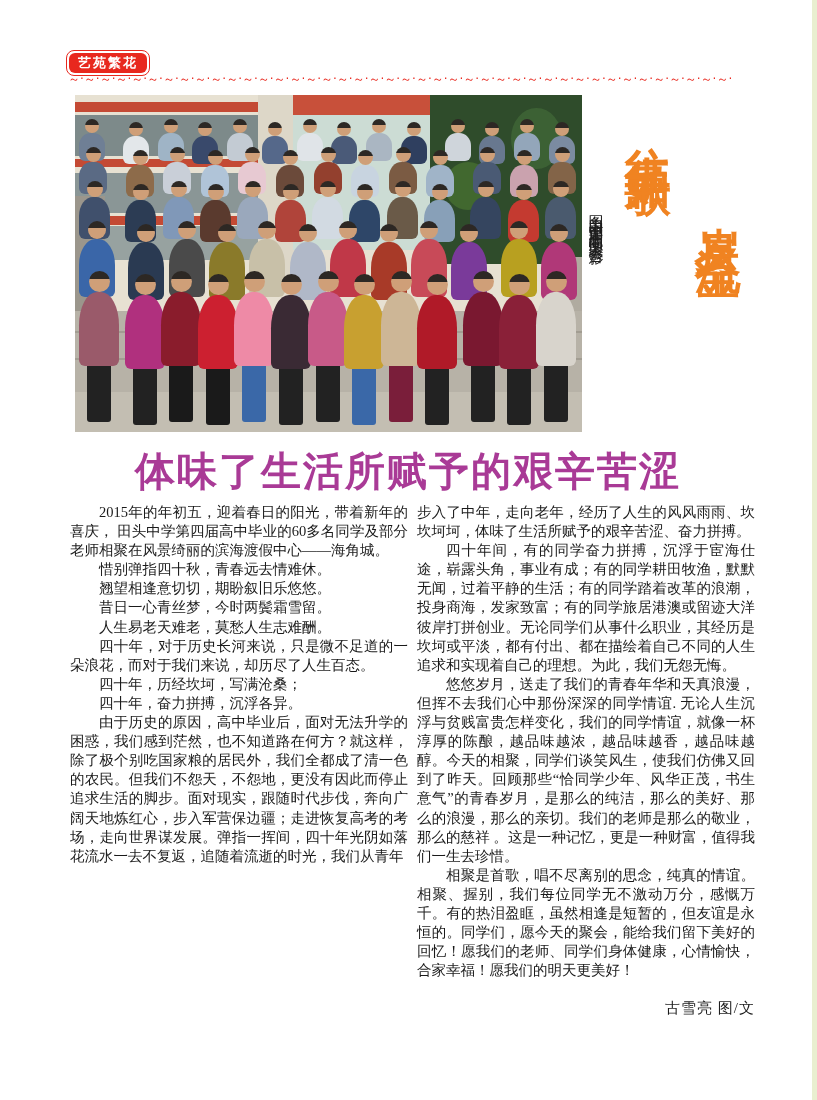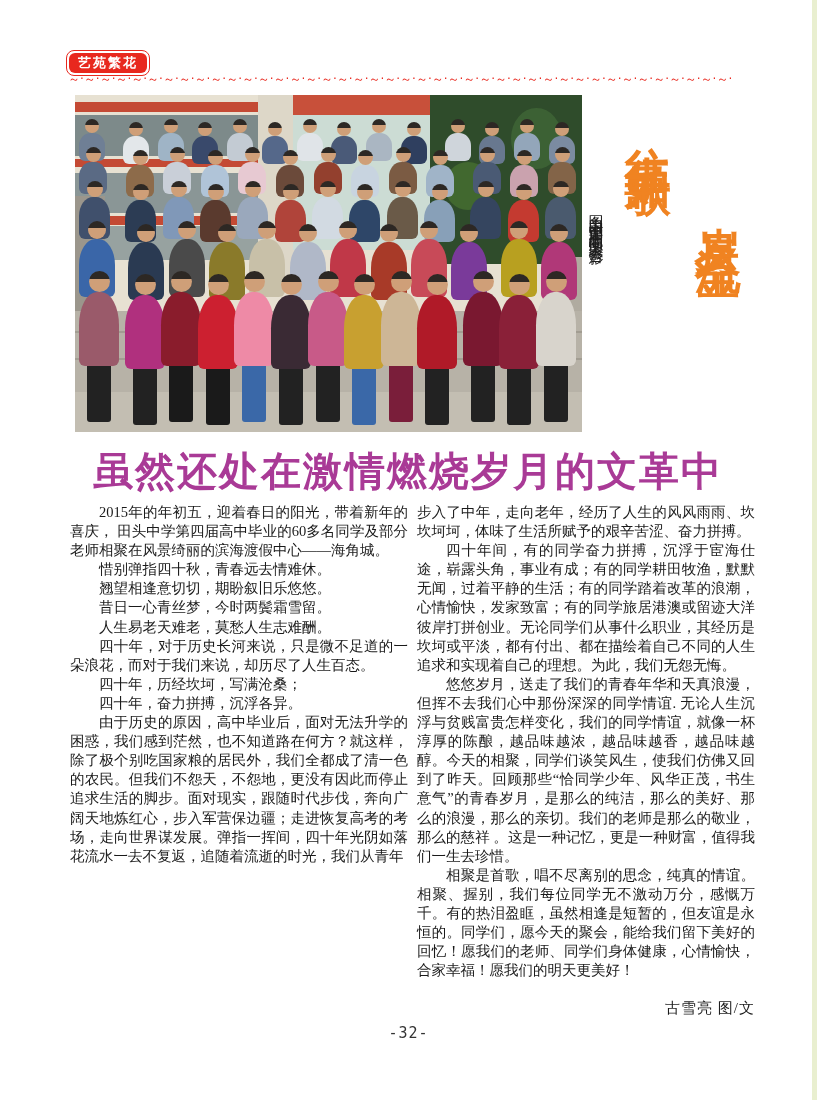--- a/index.html
+++ b/index.html
@@ -360,37 +360,36 @@
           <div class="legs" style="height: 56px; background: rgb(34, 34, 34);"></div>
         </div>
       </div>
   </div>
 
   <div class="vcap">图为田中第四届高中同学聚会合影</div>
 
   <div class="vtitle vtitle1" style="color: rgb(240, 131, 33);">往事如歌</div>
   <div class="vtitle vtitle2" style="color: rgb(240, 131, 33);">岁月流金</div>
 
-  <h1 class="main-title" style="color: rgb(169, 58, 150);">虽然还处在激情燃烧岁月的文革中</h1>
+  <h1 class="main-title" style="color: rgb(169, 58, 150);">体味了生活所赋予的艰辛苦涩</h1>
 
   <div class="col col-left" id="col-left">
       <p class="bp">2015年的年初五，迎着春日的阳光，带着新年的喜庆， 田头中学第四届高中毕业的60多名同学及部分老师相聚在风景绮丽的滨海渡假中心——海角城。</p>
       <p class="bp">惜别弹指四十秋，青春远去情难休。</p>
       <p class="bp">翘望相逢意切切，期盼叙旧乐悠悠。</p>
       <p class="bp">昔日一心青丝梦，今时两鬓霜雪留。</p>
       <p class="bp">人生易老天难老，莫愁人生志难酬。</p>
       <p class="bp">四十年，对于历史长河来说，只是微不足道的一朵浪花，而对于我们来说，却历尽了人生百态。</p>
       <p class="bp">四十年，历经坎坷，写满沧桑；</p>
       <p class="bp">四十年，奋力拼搏，沉浮各异。</p>
       <p class="bp">由于历史的原因，高中毕业后，面对无法升学的困惑，我们感到茫然，也不知道路在何方？就这样，除了极个别吃国家粮的居民外，我们全都成了清一色的农民。但我们不怨天，不怨地，更没有因此而停止追求生活的脚步。面对现实，跟随时代步伐，奔向广阔天地炼红心，步入军营保边疆；走进恢复高考的考场，走向世界谋发展。弹指一挥间，四十年光阴如落花流水一去不复返，追随着流逝的时光，我们从青年</p>
     </div>
   <div class="col col-right" id="col-right">
       <p class="bp ni">步入了中年，走向老年，经历了人生的风风雨雨、坎坎坷坷，体味了生活所赋予的艰辛苦涩、奋力拼搏。</p>
-      <p class="bp">四十年间，有的同学奋力拼搏，沉浮于宦海仕途，崭露头角，事业有成；有的同学耕田牧渔，默默无闻，过着平静的生活；有的同学踏着改革的浪潮，心情愉快，发家致富；有的同学旅居港澳或留迹大洋彼岸打拼创业。无论同学们从事什么职业，其经历是坎坷或平淡，都有付出、都在描绘着自己不同的人生追求和实现着自己的理想。为此，我们无怨无悔。</p>
+      <p class="bp">四十年间，有的同学奋力拼搏，沉浮于宦海仕途，崭露头角，事业有成；有的同学耕田牧渔，默默无闻，过着平静的生活；有的同学踏着改革的浪潮，投身商海，发家致富；有的同学旅居港澳或留迹大洋彼岸打拼创业。无论同学们从事什么职业，其经历是坎坷或平淡，都有付出、都在描绘着自己不同的人生追求和实现着自己的理想。为此，我们无怨无悔。</p>
       <p class="bp">悠悠岁月，送走了我们的青春年华和天真浪漫，但挥不去我们心中那份深深的同学情谊. 无论人生沉浮与贫贱富贵怎样变化，我们的同学情谊，就像一杯淳厚的陈酿，越品味越浓，越品味越香，越品味越醇。今天的相聚，同学们谈笑风生，使我们仿佛又回到了昨天。回顾那些“恰同学少年、风华正茂，书生意气”的青春岁月，是那么的纯洁，那么的美好、那么的浪漫，那么的亲切。我们的老师是那么的敬业，那么的慈祥 。这是一种记忆，更是一种财富，值得我们一生去珍惜。</p>
       <p class="bp">相聚是首歌，唱不尽离别的思念，纯真的情谊。相聚、握别，我们每位同学无不激动万分，感慨万千。有的热泪盈眶，虽然相逢是短暂的，但友谊是永恒的。同学们，愿今天的聚会，能给我们留下美好的回忆！愿我们的老师、同学们身体健康，心情愉快，合家幸福！愿我们的明天更美好！</p>
     </div>
 
   <div class="byline">古雪亮 图/文</div>
-  <div class="pagenum">-32-</div>
 
   <div class="edge-strip"></div>
 </div>
 
 </body></html>

